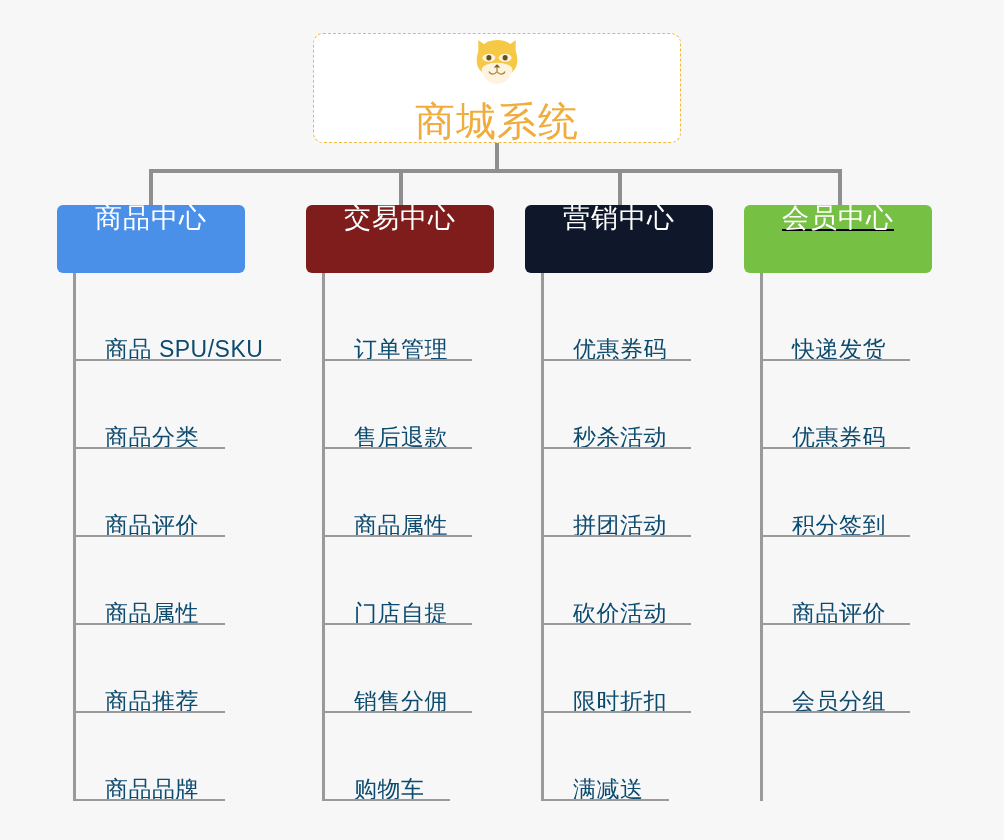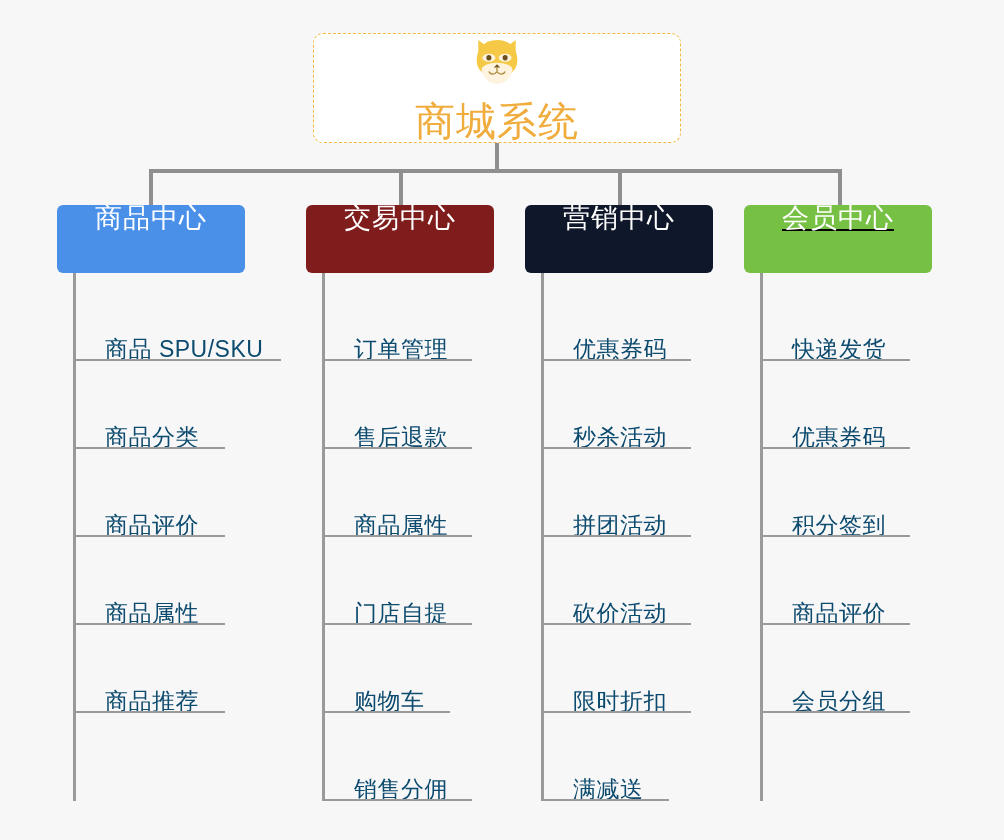--- a/index.html
+++ b/index.html
@@ -184,20 +184,24 @@
         <span class="leaf-underline" style="width:152px;"></span>
       </div>
       <div class="leaf">
         <span class="leaf-label">商品属性</span>
         <span class="leaf-underline" style="width:152px;"></span>
       </div>
       <div class="leaf">
         <span class="leaf-label">商品推荐</span>
         <span class="leaf-underline" style="width:152px;"></span>
       </div>
+      <div class="leaf">
+        <span class="leaf-label">商品品牌</span>
+        <span class="leaf-underline" style="width:152px;"></span>
+      </div>
     </div>
   </div>
 
   <div class="column" id="column-1">
     <div class="cat-box" style="background:#7f1d1d;">
       <span>交易中心</span>
     </div>
     <div class="leaf-list">
       <div class="trunk"></div>
       <div class="leaf">
@@ -210,26 +214,26 @@
       </div>
       <div class="leaf">
         <span class="leaf-label">商品属性</span>
         <span class="leaf-underline" style="width:150px;"></span>
       </div>
       <div class="leaf">
         <span class="leaf-label">门店自提</span>
         <span class="leaf-underline" style="width:150px;"></span>
       </div>
       <div class="leaf">
+        <span class="leaf-label">销售分佣</span>
+        <span class="leaf-underline" style="width:150px;"></span>
+      </div>
+      <div class="leaf">
         <span class="leaf-label">购物车</span>
         <span class="leaf-underline" style="width:128px;"></span>
-      </div>
-      <div class="leaf">
-        <span class="leaf-label">销售分佣</span>
-        <span class="leaf-underline" style="width:150px;"></span>
       </div>
     </div>
   </div>
 
   <div class="column" id="column-2">
     <div class="cat-box" style="background:#0f172a;">
       <span>营销中心</span>
     </div>
     <div class="leaf-list">
       <div class="trunk"></div>

